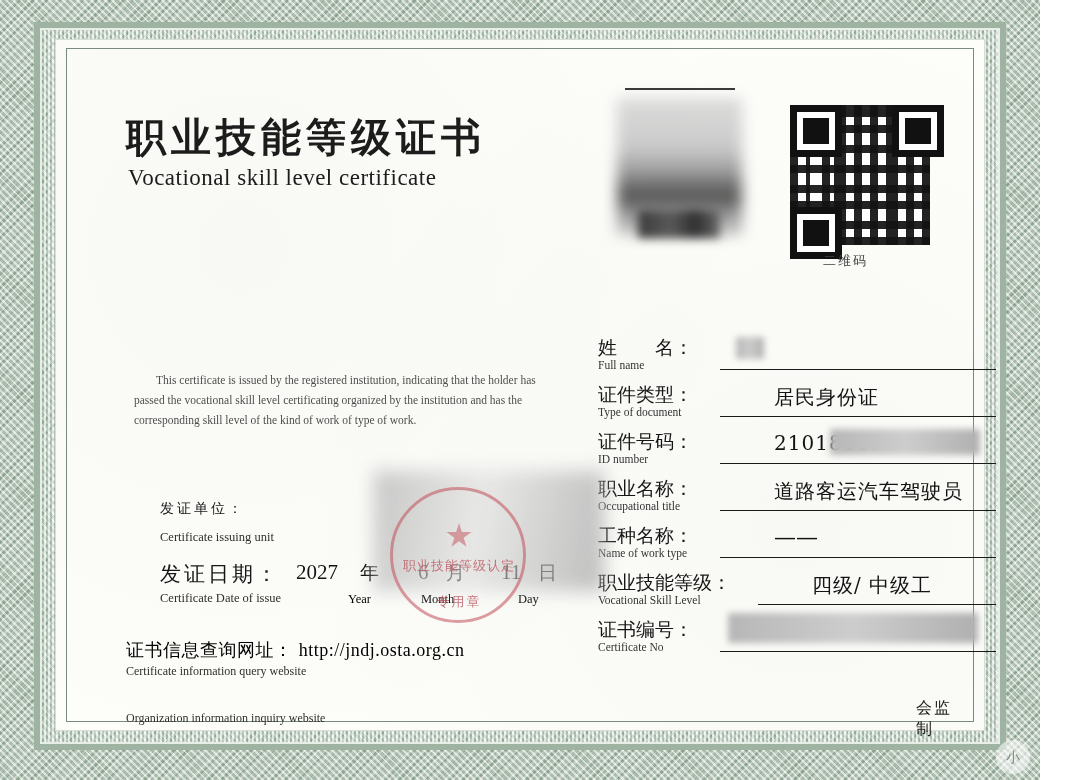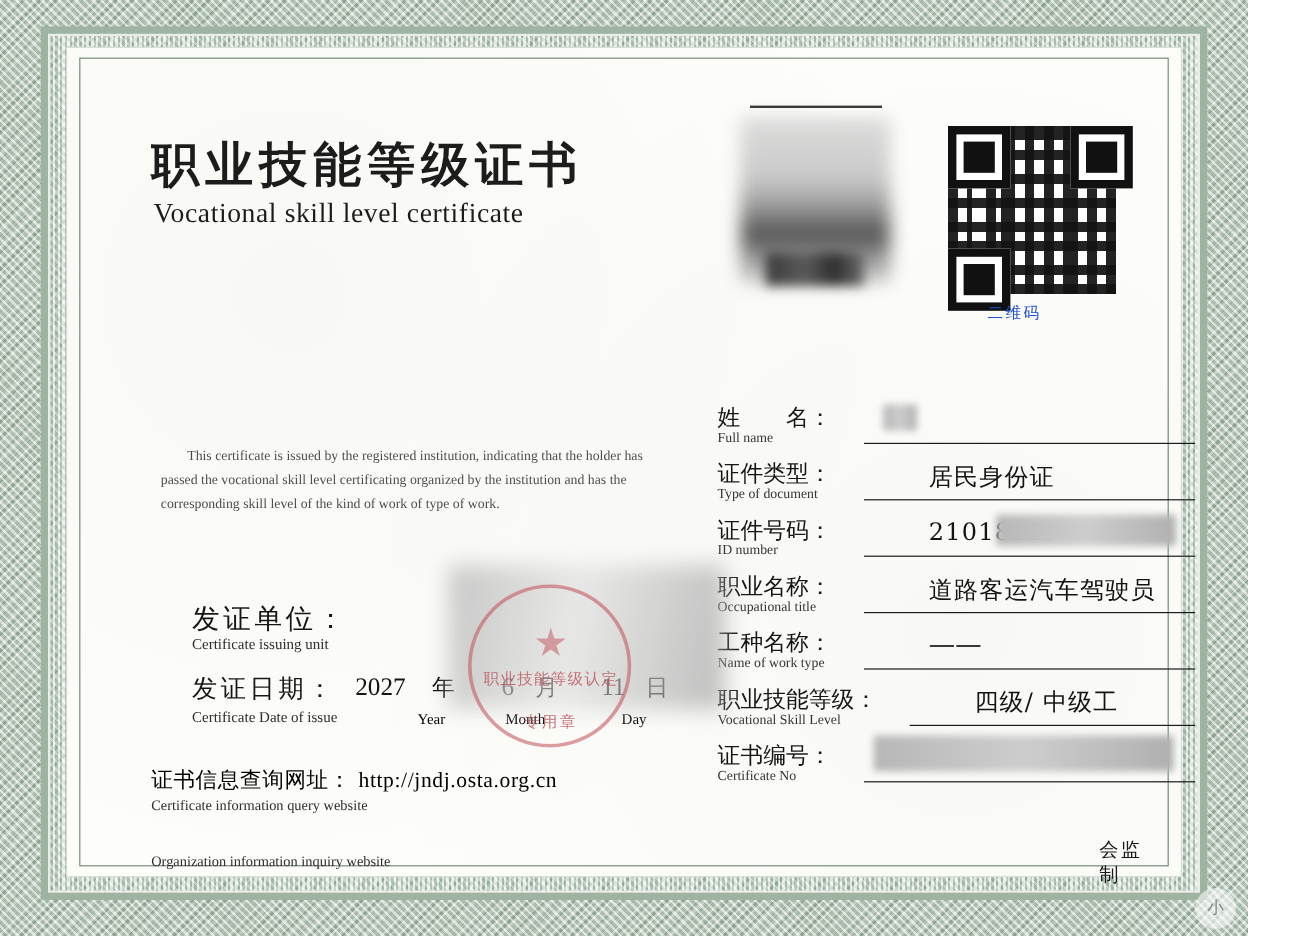--- a/index.html
+++ b/index.html
@@ -110,21 +110,21 @@
     color: #3a3a3a;
     font-family: "Liberation Serif", serif;
     text-indent: 22px;
     opacity: .9;
   }
 
   
   .issuer-label-cn {
     position: absolute;
     left: 82px; top: 440px;
-    font-size: 23px;
+    font-size: 14px;
     letter-spacing: 3px;
     color: #161616;
     font-family: "DejaVu Serif", serif;
   }
   .issuer-label-en {
     position: absolute;
     left: 82px; top: 470px;
     font-size: 12.5px;
     color: #2e2e2e;
   }
@@ -209,21 +209,21 @@
     background: #111;
   }
   .qr-eye.tl { left: 712px; top: 45px; }
   .qr-eye.tr { left: 814px; top: 45px; }
   .qr-eye.bl { left: 712px; top: 147px; }
   .qr-label {
     position: absolute;
     left: 745px; top: 192px;
     font-size: 13px;
     font-family: "DejaVu Serif", serif;
-    color: #1d4ed8;
+    color: #404040;
     letter-spacing: 2px;
   }
 
   
   .field {
     position: absolute;
     left: 520px;
     width: 398px;
   }
   .field .lbl-cn {

